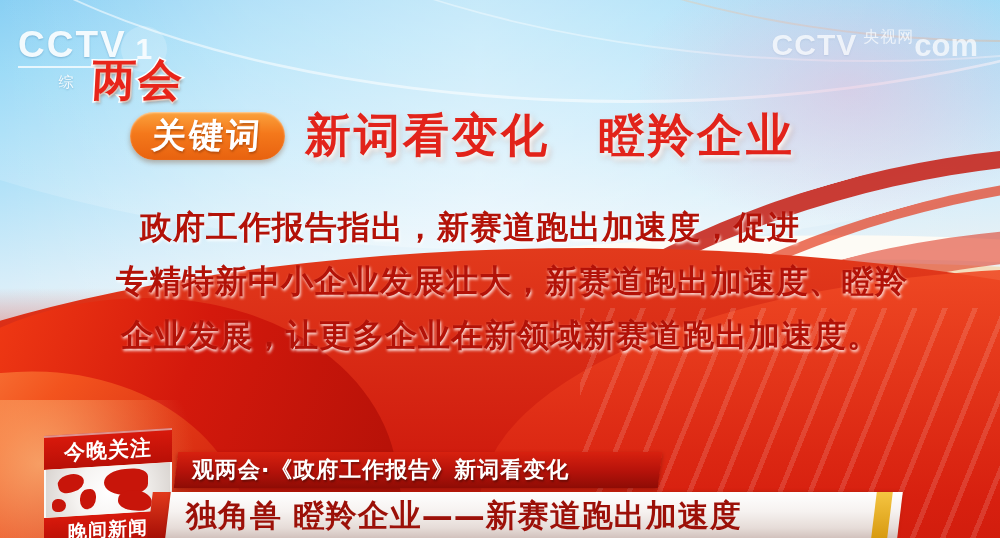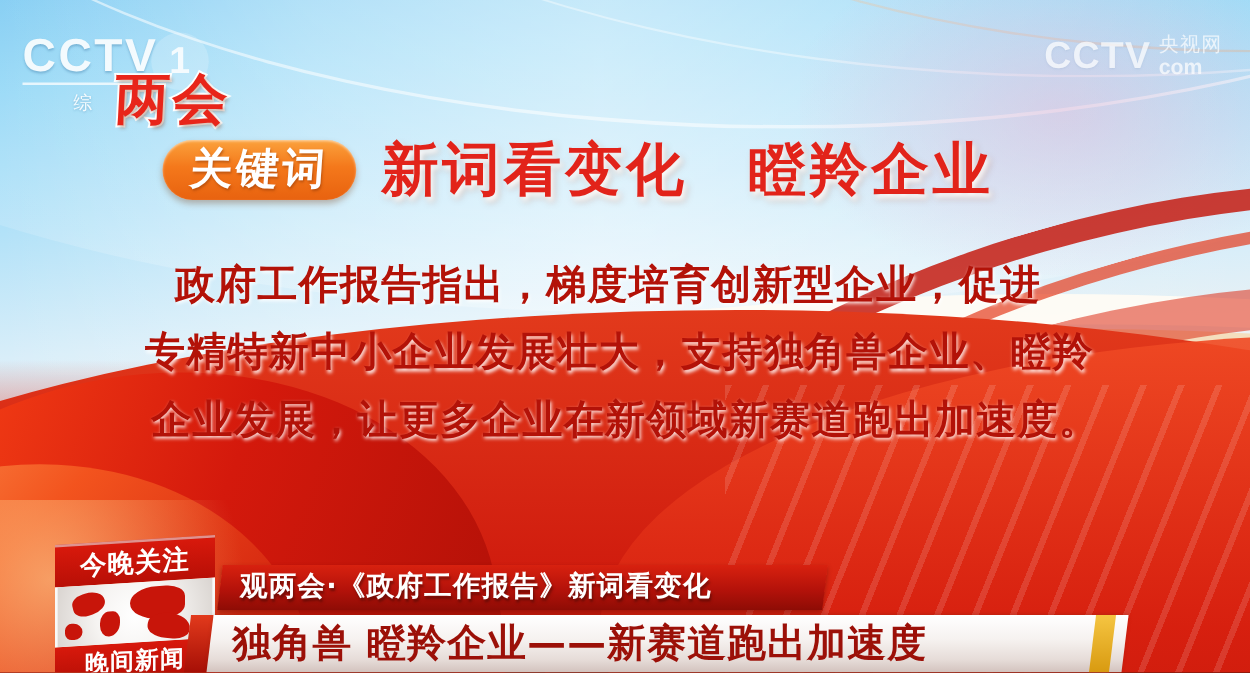--- a/index.html
+++ b/index.html
@@ -80,23 +80,23 @@
   #cctv1 .zong{margin-top:5px;text-align:center;width:96px;font-size:15px;color:#ffffff;
          font-family:"DejaVu Sans",sans-serif;text-shadow:0 1px 2px rgba(80,140,180,.55);}
   #cctv1 .onebox{margin-left:-6px;width:46px;height:46px;border-radius:50%;
          background:rgba(255,255,255,.22);display:flex;align-items:center;justify-content:center;
          color:#fff;font-size:30px;font-weight:bold;}
 
   
   #watermark{position:absolute;right:22px;top:28px;display:flex;align-items:center;gap:6px;opacity:.75;}
   #watermark .wm-cctv{font-size:30px;font-weight:bold;letter-spacing:1px;color:rgba(255,255,255,.95);
         text-shadow:0 1px 2px rgba(150,170,200,.4);}
-  #watermark .wm-right{display:flex;flex-direction:column;line-height:1;}
+  #watermark .wm-right{display:flex;flex-direction:row;line-height:1;}
   #watermark .wm-cn{font-size:16px;color:rgba(255,255,255,.95);font-family:"DejaVu Sans",sans-serif;letter-spacing:1px;}
-  #watermark .wm-com{font-size:17px;font-weight:bold;color:rgba(255,255,255,.95);letter-spacing:0px;margin-top:1px;}
+  #watermark .wm-com{font-size:31px;font-weight:bold;color:rgba(255,255,255,.95);letter-spacing:0px;margin-top:1px;}
 
   
   #lianghui{position:absolute;left:92px;top:58px;font-size:44px;font-weight:bold;
         font-family:"DejaVu Sans",sans-serif;color:#e8251a;letter-spacing:2px;line-height:1;
         -webkit-text-stroke:3px #ffffff;paint-order:stroke fill;
         text-shadow:2px 3px 3px rgba(120,60,30,.35);transform:skewX(-3deg);}
 
   
   #kw-badge{position:absolute;left:130px;top:112px;padding:6px 22px 8px 22px;border-radius:24px;
         background:linear-gradient(180deg,#fba23c 0%,#f4781b 45%,#e8620f 100%);
@@ -219,22 +219,22 @@
 
   <div id="lianghui">两会</div>
 
   <div id="kw-badge">
     <span>关键词</span>
   </div>
 
   <div id="kw-title">新词看变化　瞪羚企业</div>
 
   <div id="body-text">
-    <span class="bl l1">政府工作报告指出，梯度培育创新型企业，促进</span>
-    <span class="bl l2">专精特新中小企业发展壮大，支持独角兽企业、瞪羚</span>
+    <span class="bl l1">政府工作报告指出，新赛道跑出加速度，促进</span>
+    <span class="bl l2">专精特新中小企业发展壮大，新赛道跑出加速度、瞪羚</span>
     <span class="bl l3">企业发展，让更多企业在新领域新赛道跑出加速度。</span>
   </div>
 
   <div id="proglogo">
     <div class="pl-top">
       <span>今晚关注</span>
     </div>
     <div class="pl-globe">
       <div class="gl-bg"></div>
       <div class="cont c1"></div>

